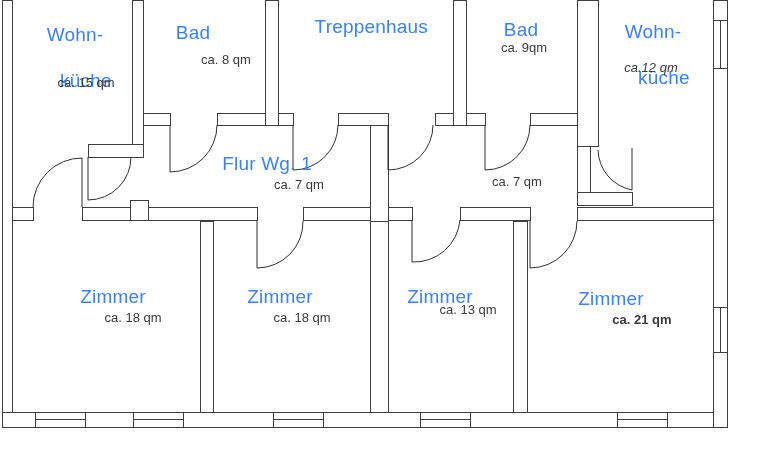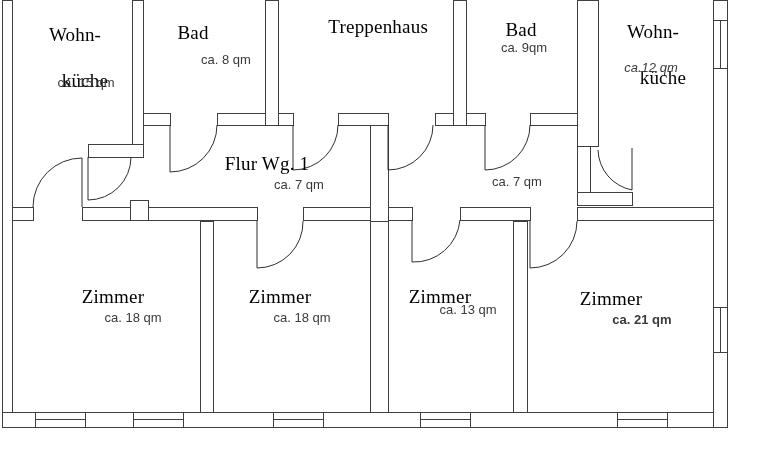--- a/index.html
+++ b/index.html
@@ -3,21 +3,21 @@
 <meta charset="utf-8">
 <style>
   html,body{margin:0;padding:0;background:#fff;}
   #stage{
     position:relative;width:768px;height:460px;background:#fff;overflow:hidden;
     font-family:"Liberation Sans", sans-serif;
   }
   #plan-svg{position:absolute;left:0;top:0;}
   .room-label{position:absolute;text-align:center;pointer-events:none;}
   .room-name{
-    font-size:19px;line-height:1.22;color:#000000;letter-spacing:0.2px;white-space:pre;font-family:Liberation Serif, serif;
+    font-size:19px;line-height:1.22;color:#3b82f6;letter-spacing:0.2px;white-space:pre;
   }
   .room-area{
     font-size:13px;color:#3a3a3a;white-space:pre;
   }
   .wall{fill:#ffffff;stroke:#3f3f3f;stroke-width:1;shape-rendering:crispEdges;}
   .win{fill:#ffffff;stroke:#3f3f3f;stroke-width:1;shape-rendering:crispEdges;}
   .winline{stroke:#3f3f3f;stroke-width:1;shape-rendering:crispEdges;}
   .door{fill:none;stroke:#2f2f2f;stroke-width:1;}
 </style>
 </head>

